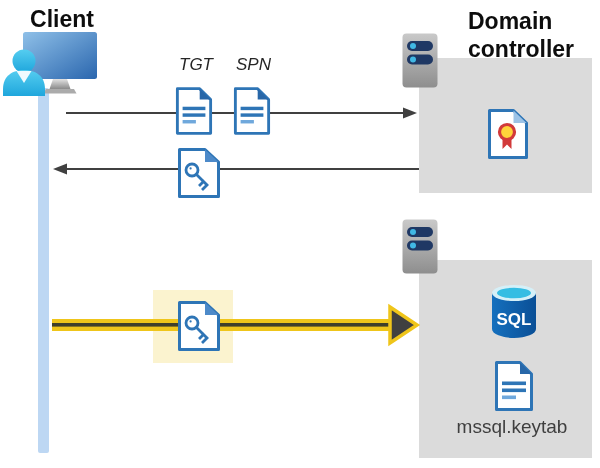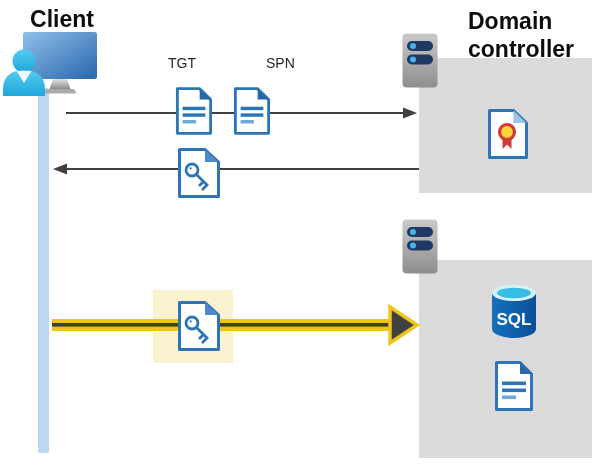--- a/index.html
+++ b/index.html
@@ -13,21 +13,21 @@
   .highlight { position:absolute; left:153px; top:290px; width:80px; height:73px;
                background:#FBF3CF; z-index:2; }
 
   .arrow-layer { position:absolute; left:0; top:0; width:600px; height:468px;
                  z-index:3; pointer-events:none; }
 
   .icon { position:absolute; z-index:4; }
 
   .txt { position:absolute; z-index:5; color:#1a1a1a; }
   .title-bold { font-size:23px; font-weight:700; color:#0d0d0d; line-height:1.2; }
-  .ticket-label { font-size:14px; font-weight:400; color:#262626; text-align:left; }
+  .ticket-label { font-size:17px; font-weight:400; color:#262626; text-align:right;font-style:italic; }
   .keytab-label { font-size:19px; font-weight:400; color:#3f3f3f; text-align:center; }
 
   svg { display:block; }
 </style>
 </head>
 <body>
 
 <div class="canvas">
 
   <svg width="0" height="0" style="position:absolute" aria-hidden="true">
@@ -86,21 +86,21 @@
       <path d="M46 59 h28 l2.5 4.5 h-33 z" fill="#ABABAB"></path>
     </g>
     <g>
       <circle cx="24" cy="31" r="11.5" fill="url(#personGrad)"></circle>
       <path d="M3 66 v-7 c0 -13 9.5 -19 21 -19 s21 6 21 19 v7 z" fill="url(#personGrad)"></path>
       <path d="M16.5 41 h15 l-7.5 12 z" fill="#EFFAFE"></path>
     </g>
   </svg>
 
   <div class="txt ticket-label" style="left:168px; top:55px; width:45px;">TGT</div>
-  <div class="txt ticket-label" style="left:226px; top:55px; width:45px;margin-left:40px;">SPN</div>
+  <div class="txt ticket-label" style="left:226px; top:55px; width:45px;">SPN</div>
 
   <svg class="icon" style="left:175px; top:85px;" width="38" height="52" viewBox="0 0 40 52">
     <path d="M2.5 2.5 H26 L37.5 14 V49.5 H2.5 Z" fill="#fff" stroke="#2E75B6" stroke-width="3" stroke-linejoin="round"></path>
     <path d="M26 2.5 L37.5 14 H26 Z" fill="#2867A8"></path>
     <rect x="8" y="21.5" width="24" height="3.6" fill="#2E75B6"></rect>
     <rect x="8" y="28.5" width="24" height="3.6" fill="#2E75B6"></rect>
     <rect x="8" y="35.5" width="14" height="3.6" fill="#6FA8DC"></rect>
   </svg>
 
   <svg class="icon" style="left:233px; top:85px;" width="38" height="52" viewBox="0 0 40 52">
@@ -165,14 +165,15 @@
   </svg>
 
   <svg class="icon" style="left:493px; top:360px;" width="42" height="52" viewBox="0 0 40 52">
     <path d="M2.5 2.5 H26 L37.5 14 V49.5 H2.5 Z" fill="#fff" stroke="#2E75B6" stroke-width="3" stroke-linejoin="round"></path>
     <path d="M26 2.5 L37.5 14 H26 Z" fill="#2867A8"></path>
     <rect x="8" y="21.5" width="24" height="3.6" fill="#2E75B6"></rect>
     <rect x="8" y="28.5" width="24" height="3.6" fill="#2E75B6"></rect>
     <rect x="8" y="35.5" width="14" height="3.6" fill="#6FA8DC"></rect>
   </svg>
 
+  <div class="txt keytab-label" style="left:432px; top:416px; width:160px;">mssql.keytab</div>
 
 </div>
 
 </body></html>

